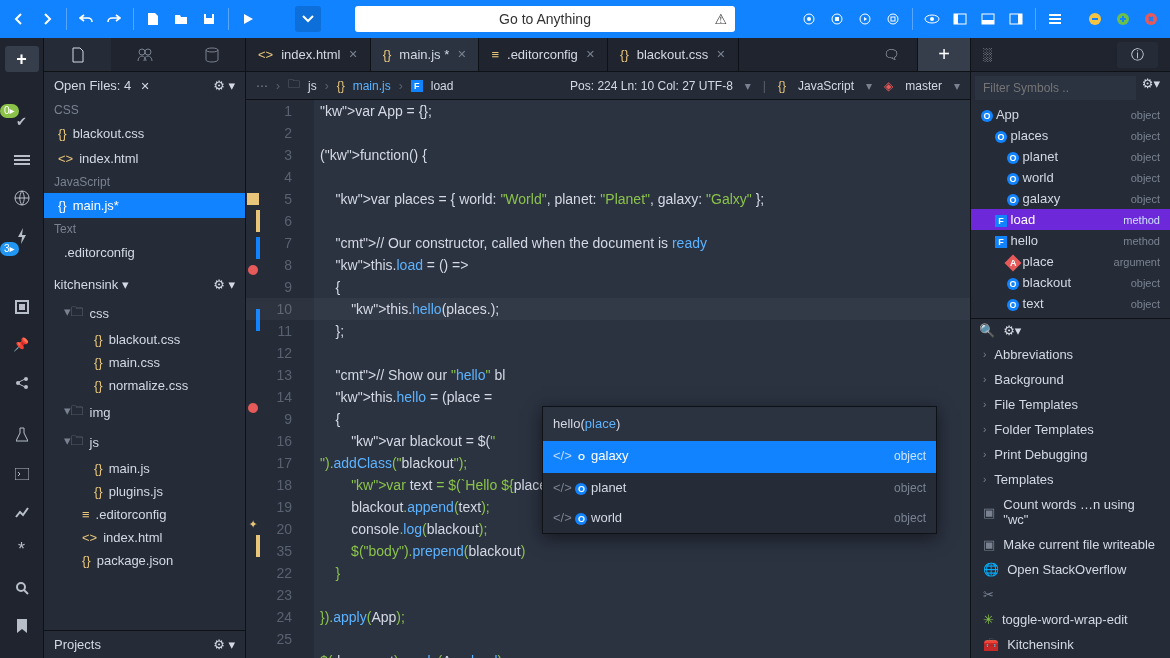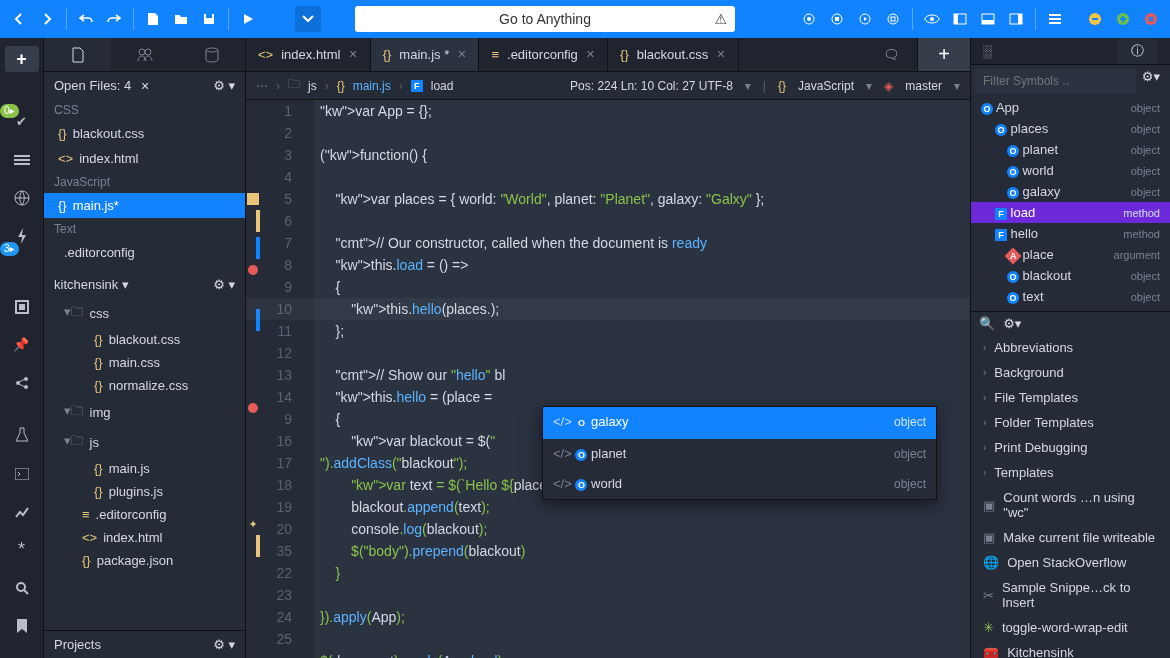--- a/index.html
+++ b/index.html
@@ -516,20 +516,21 @@
           <div class="cline">        <span class="&lt;span">"kw"</span>&gt;this.<span class="fn">hello</span>(<span class="id">places</span>.);</div>
           <div class="cline">    };</div>
           <div class="cline"></div>
           <div class="cline">    <span class="&lt;span">"cmt"</span>&gt;// Show our <span class="str">"<span class="fn">hello</span>"</span> bl</div>
           <div class="cline">    <span class="&lt;span">"kw"</span>&gt;this.<span class="fn">hello</span> = (<span class="id">place</span> =</div>
           <div class="cline">    {</div>
           <div class="cline">        <span class="&lt;span">"kw"</span>&gt;var <span class="id">blackout</span> = $(<span class="str">"<div>").<span class="fn">addClass</span>(<span class="str">"<span class="id">blackout</span>"</span>);</div><div class="cline">        <span class="&lt;span">"kw"</span>&gt;var <span class="id">text</span> = $(<span class="str">`<span>Hello ${<span class="id">place</span>}!</span>`</span>);</div><div class="cline">        <span class="id">blackout</span>.<span class="fn">append</span>(<span class="id">text</span>);</div><div class="cline">        <span class="id">console</span>.<span class="fn">log</span>(<span class="id">blackout</span>);</div><div class="cline">        $(<span class="str">"body"</span>).<span class="fn">prepend</span>(<span class="id">blackout</span>)</div><div class="cline">    }</div><div class="cline"></div><div class="cline">}).<span class="fn">apply</span>(<span class="id">App</span>);</div><div class="cline"></div><div class="cline">$(<span class="id">document</span>).<span class="fn">ready</span>(<span class="id">App</span>.<span class="fn">load</span>);</div></span></div>
         </div>
 
       <div class="autoc">
+        <div class="autoc-hdr"><span class="id">hello</span>(<span style="color:#5cb3ff">place</span>)</div>
         <div id="autoc-body">
             <div class="autoc-item sel">
       <div style="display:flex;justify-content:space-between">
                 <span><span style="opacity:.7">&lt;/&gt;</span> <span class="ico-obj" style="display:inline-flex;align-items:center;justify-content:center">O</span> galaxy</span>
                 <span class="r">object</span>
               </div>
     </div>
             <div class="autoc-item">
               <span><span style="color:#7a8291">&lt;/&gt;</span> <span class="ico-obj" style="display:inline-flex;align-items:center;justify-content:center">O</span> planet</span>
               <span class="r">object</span>
@@ -632,21 +633,20 @@
         <div class="tool-item">
           <span style="color:#7a8291">▣</span>
           <span>Make current file writeable</span>
         </div>
         <div class="tool-item">
           <span style="color:#7a8291">🌐</span>
           <span>Open StackOverflow</span>
         </div>
         <div class="tool-item">
           <span style="color:#7a8291">✂</span>
-          <span>Sample Snippe…ck to Insert</span>
         </div>
         <div class="tool-item">
           <span style="color:#8bc34a">✳</span>
           <span>toggle-word-wrap-edit</span>
         </div>
         <div class="tool-item">
           <span style="color:#e65a5a">🧰</span>
           <span>Kitchensink</span>
         </div>
       </div>

